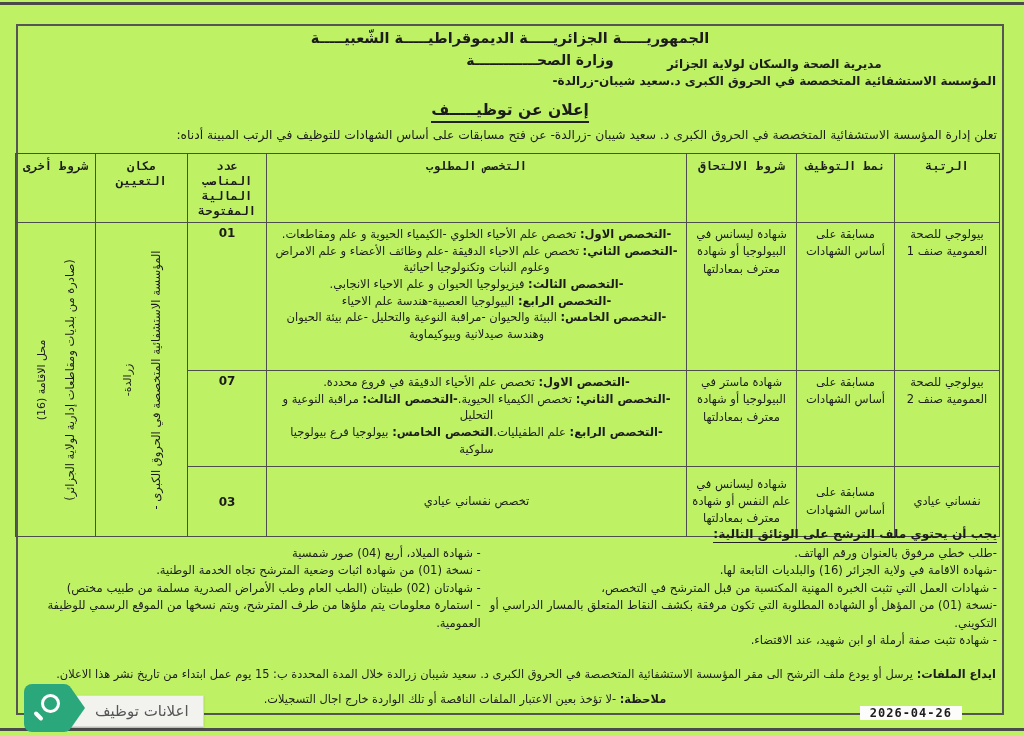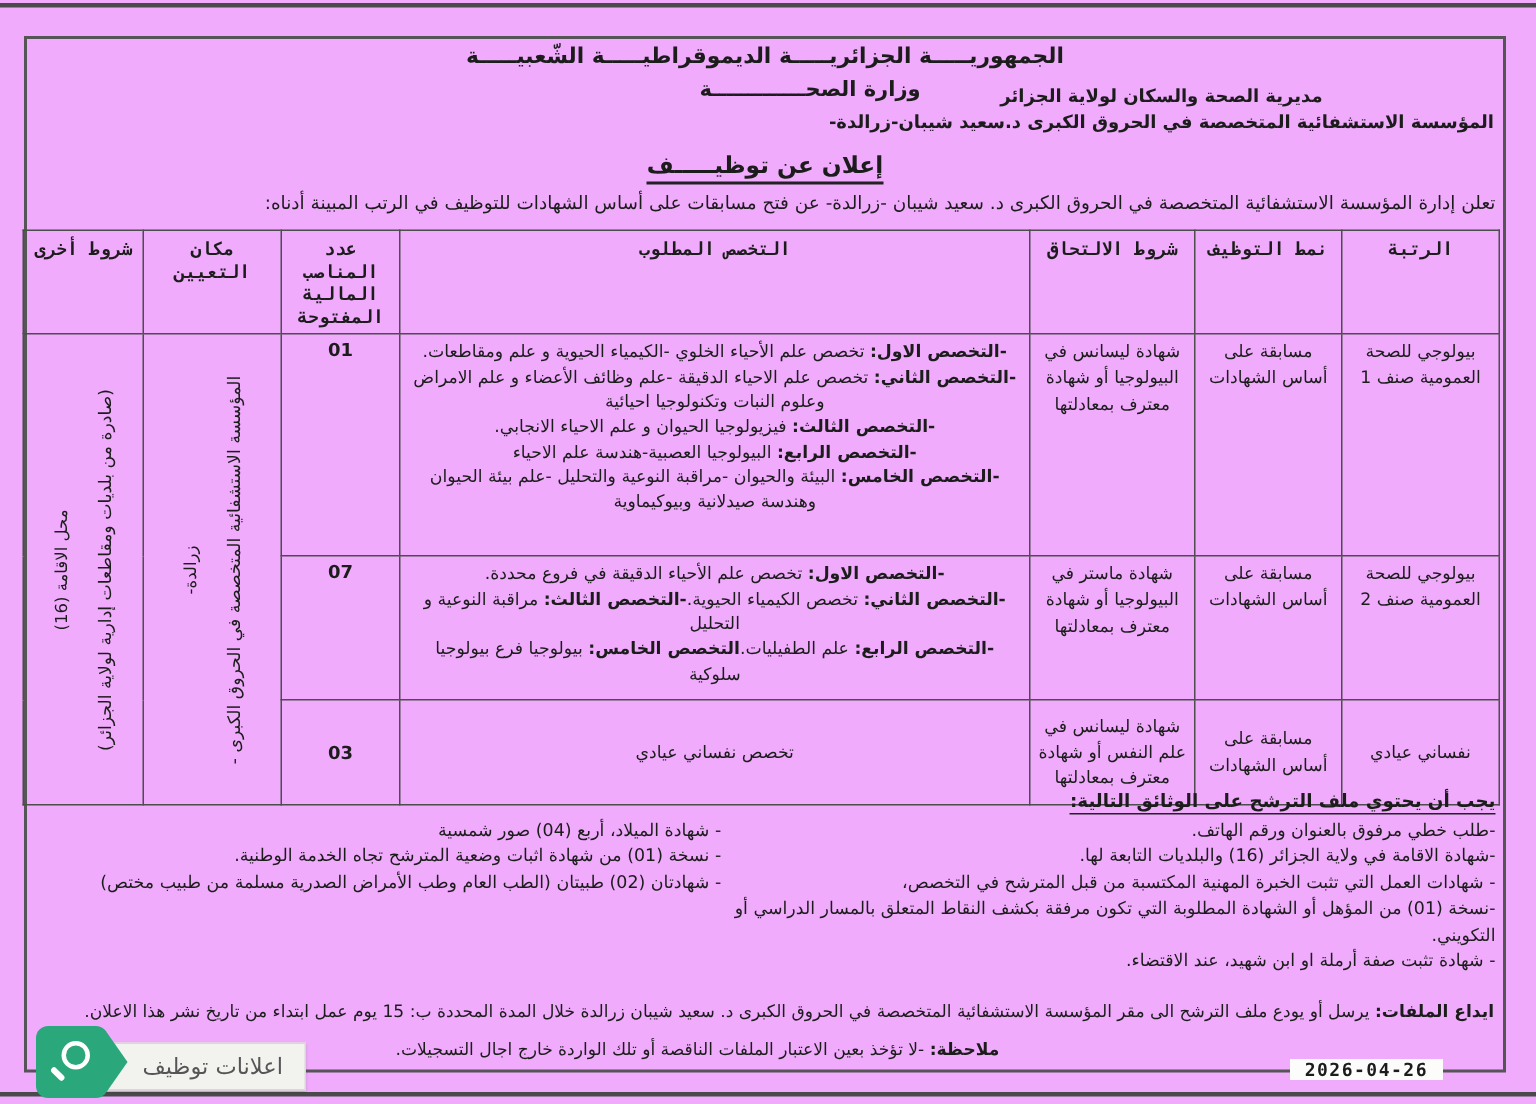--- a/index.html
+++ b/index.html
@@ -1,18 +1,18 @@
 <!DOCTYPE html>
 <html lang="ar"><head>
 <meta charset="utf-8">
 <style>
   html,body{margin:0;padding:0;background:#e8e8e6;}
   .page{
     position:relative;width:1024px;height:736px;margin:0 auto;
-    background:#f0abfc;overflow:hidden;color:#1c1c1c;
+    background:#bef264;overflow:hidden;color:#1c1c1c;
     font-family:"DejaVu Sans","Liberation Sans",sans-serif;
     direction:rtl;
   }
   .topline{position:absolute;top:2px;left:0;width:100%;height:3px;background:#4a4a4a;}
   .bottomline{position:absolute;top:728px;left:0;width:100%;height:3px;background:#4a4a4a;}
   .frame{
     position:absolute;left:16px;top:24px;width:988px;height:691px;
     border:2px solid #555;box-sizing:border-box;
   }
   .b{font-weight:700;}
@@ -194,20 +194,21 @@
             <div class="doc-item">-طلب خطي مرفوق بالعنوان ورقم الهاتف.</div>
             <div class="doc-item">-شهادة الاقامة في ولاية الجزائر (16) والبلديات التابعة لها.</div>
             <div class="doc-item">- شهادات العمل التي تثبت الخبرة المهنية المكتسبة من قبل المترشح في التخصص،</div>
             <div class="doc-item">-نسخة (01) من المؤهل أو الشهادة المطلوبة التي تكون مرفقة بكشف النقاط المتعلق بالمسار الدراسي أو التكويني.</div>
             <div class="doc-item">- شهادة تثبت صفة أرملة او ابن شهيد، عند الاقتضاء.</div>
           </div>
         <div class="col-l">
             <div class="doc-item">- شهادة الميلاد، أربع (04) صور شمسية</div>
             <div class="doc-item">- نسخة (01) من شهادة اثبات وضعية المترشح تجاه الخدمة الوطنية.</div>
             <div class="doc-item">- شهادتان (02) طبيتان (الطب العام وطب الأمراض الصدرية مسلمة من طبيب مختص)</div>
+            <div class="doc-item">- استمارة معلومات يتم ملؤها من طرف المترشح، ويتم نسخها من الموقع الرسمي للوظيفة العمومية.</div>
           </div>
       </div>
     </div>
 
     <div class="deposit">
       <span class="b">ايداع الملفات:</span><span> يرسل أو يودع ملف الترشح الى مقر المؤسسة الاستشفائية المتخصصة في الحروق الكبرى د. سعيد شيبان زرالدة خلال المدة المحددة ب: 15 يوم عمل ابتداء من تاريخ نشر هذا الاعلان.</span>
     </div>
     <div class="note">
       <span class="b">ملاحظة:</span><span> -لا تؤخذ بعين الاعتبار الملفات الناقصة أو تلك الواردة خارج اجال التسجيلات.</span>
     </div>

